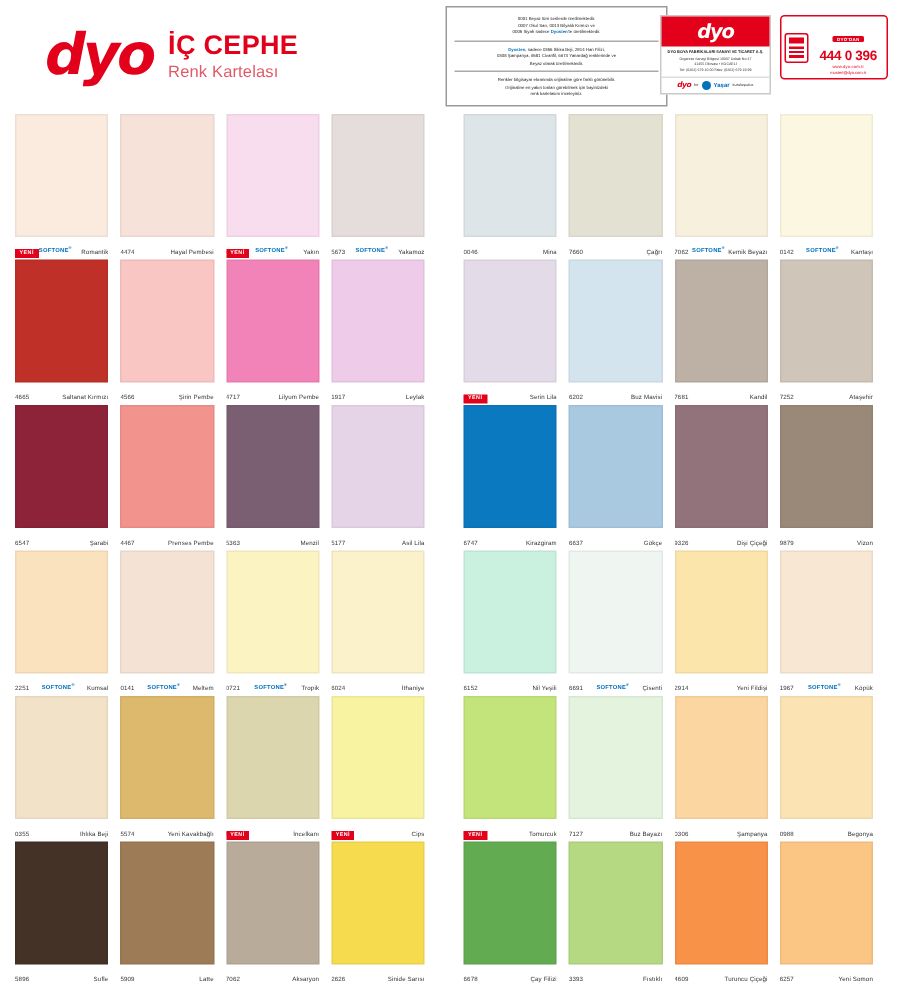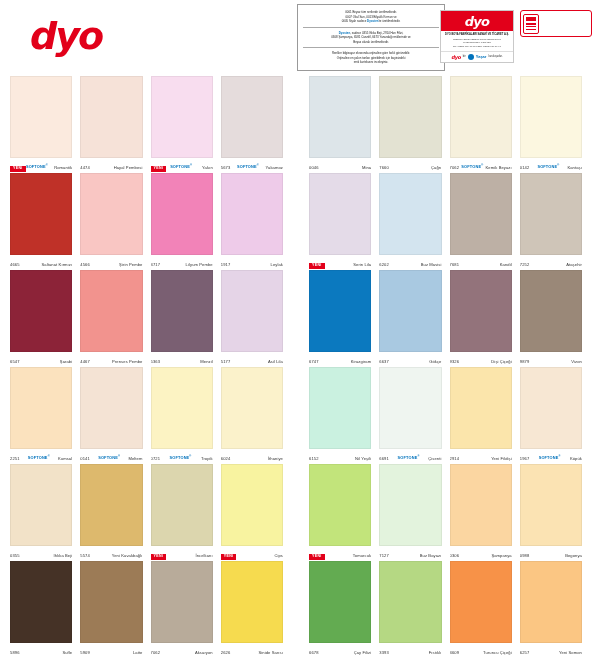--- a/index.html
+++ b/index.html
@@ -306,20 +306,24 @@
   }
   .lbl-spacer { flex: 1 1 auto; }
 </style>
 </head>
 <body>
 
 <div class="header">
 
   <div class="brand-block">
     <div class="dyo-logo">dyo</div>
+    <div class="title-block">
+      <div class="title-main">İÇ CEPHE</div>
+      <div class="title-sub">Renk Kartelası</div>
+    </div>
   </div>
 
   <div class="notes">
     <div class="seg">
       <div>0001 Beyaz tüm serilerde üretilmektedir.</div>
       <div>0007 Okul Sarı, 0013 Bilyalık Kırmızı ve</div>
       <div><span>0005 Siyah sadece </span><b class="blue">Dyosten</b><span>'te üretilmektedir.</span></div>
     </div>
     <div class="divider"></div>
     <div class="seg">
@@ -351,20 +355,26 @@
         <span class="mini-dyo">dyo</span>
         <span class="mini-txt">bir</span>
         <span class="mini-circle"></span>
         <span class="mini-brand">Yaşar</span>
         <span class="mini-txt">kuruluşudur.</span>
       </div>
     </div>
 
     <div class="phone-box">
       <span class="phone-icon"></span>
+      <span class="phone-text">
+        <span class="phone-top">DYO'DAN</span>
+        <span class="phone-num" style="display:block">444 0 396</span>
+        <span class="phone-web" style="display:block">www.dyo.com.tr</span>
+        <span class="phone-mail" style="display:block">musteri@dyo.com.tr</span>
+      </span>
     </div>
 
   </div>
 </div>
 
 <div class="grid" id="swatch-grid">
     <div class="grid-row">
       <div class="cell">
         <div class="swatch-wrap">
           <div class="swatch" style="background: rgb(251, 234, 222);"></div>

